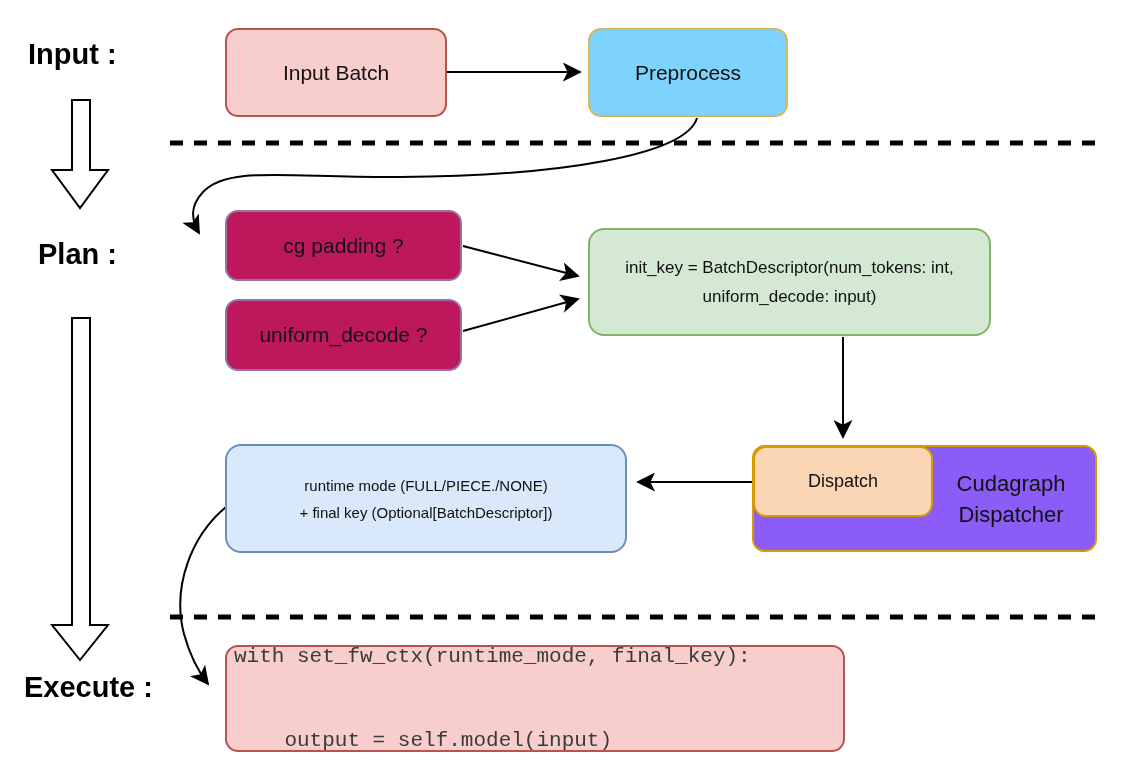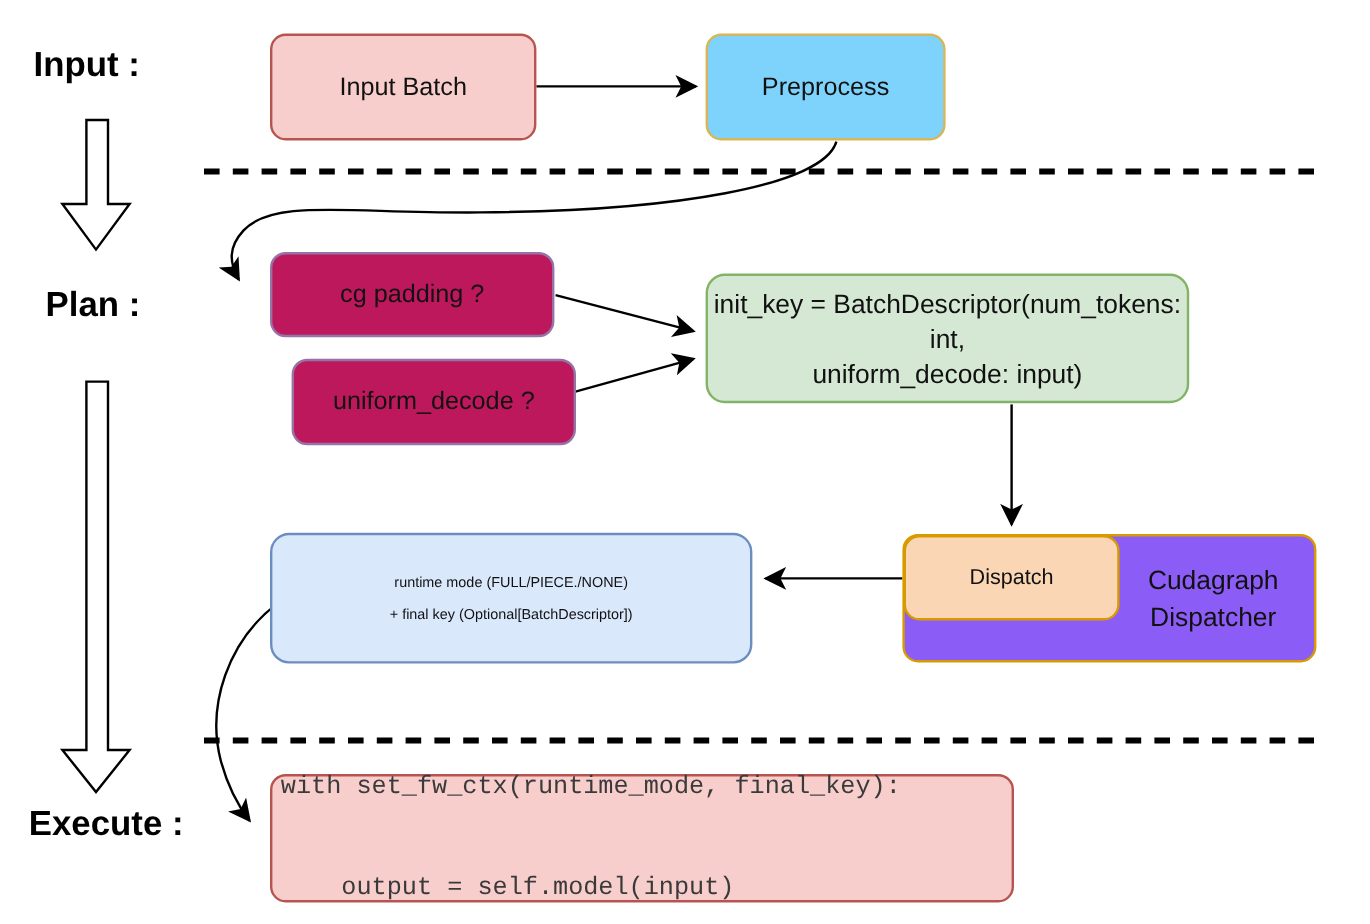--- a/index.html
+++ b/index.html
@@ -34,23 +34,23 @@
   .yellow {background:#7dd3fc;border-color:#d6b656;}
   .purple {background:#be185d;border-color:#9673a6;}
   .green  {background:#d5e8d4;border-color:#82b366;}
   .blue   {background:#dae8fc;border-color:#6c8ebf;}
   .orange-outer{background:#8b5cf6;border-color:#d79b00;}
   .orange-inner{background:#fbd6b4;border-color:#d79b00;}
 
   #input-batch    {left:225px;top:28px;width:222px;height:89px;font-size:21px;}
   #preprocess     {left:588px;top:28px;width:200px;height:89px;font-size:21px;}
   #cg-padding     {left:225px;top:210px;width:237px;height:71px;font-size:21px;}
-  #uniform-decode {left:225px;top:299px;width:237px;height:72px;font-size:21px;margin-left:18px;}
-  #init-key       {left:588px;top:228px;width:403px;height:108px;font-size:22px;line-height:29px;border-radius:16px;}
-  #runtime-mode   {left:225px;top:444px;width:402px;height:109px;font-size:12px;line-height:27px;border-radius:16px;}
+  #uniform-decode {left:225px;top:299px;width:237px;height:72px;font-size:21px;}
+  #init-key       {left:588px;top:228px;width:403px;height:108px;font-size:17px;line-height:29px;border-radius:16px;}
+  #runtime-mode   {left:225px;top:444px;width:402px;height:109px;font-size:15px;line-height:27px;border-radius:16px;}
   #cudagraph-dispatcher{left:752px;top:445px;width:345px;height:107px;justify-content:flex-end;font-size:22px;line-height:31px;}
   #cudagraph-dispatcher .wrap{width:168px;text-align:center;}
   #dispatch       {left:753px;top:446px;width:180px;height:71px;font-size:18px;}
   #execute-code{
     left:225px;top:645px;width:620px;height:107px;
     font-family:"Liberation Mono", monospace;
     font-size:21px;line-height:28px;
     color:#3a3a3a;
     justify-content:flex-start;
     text-align:left;

